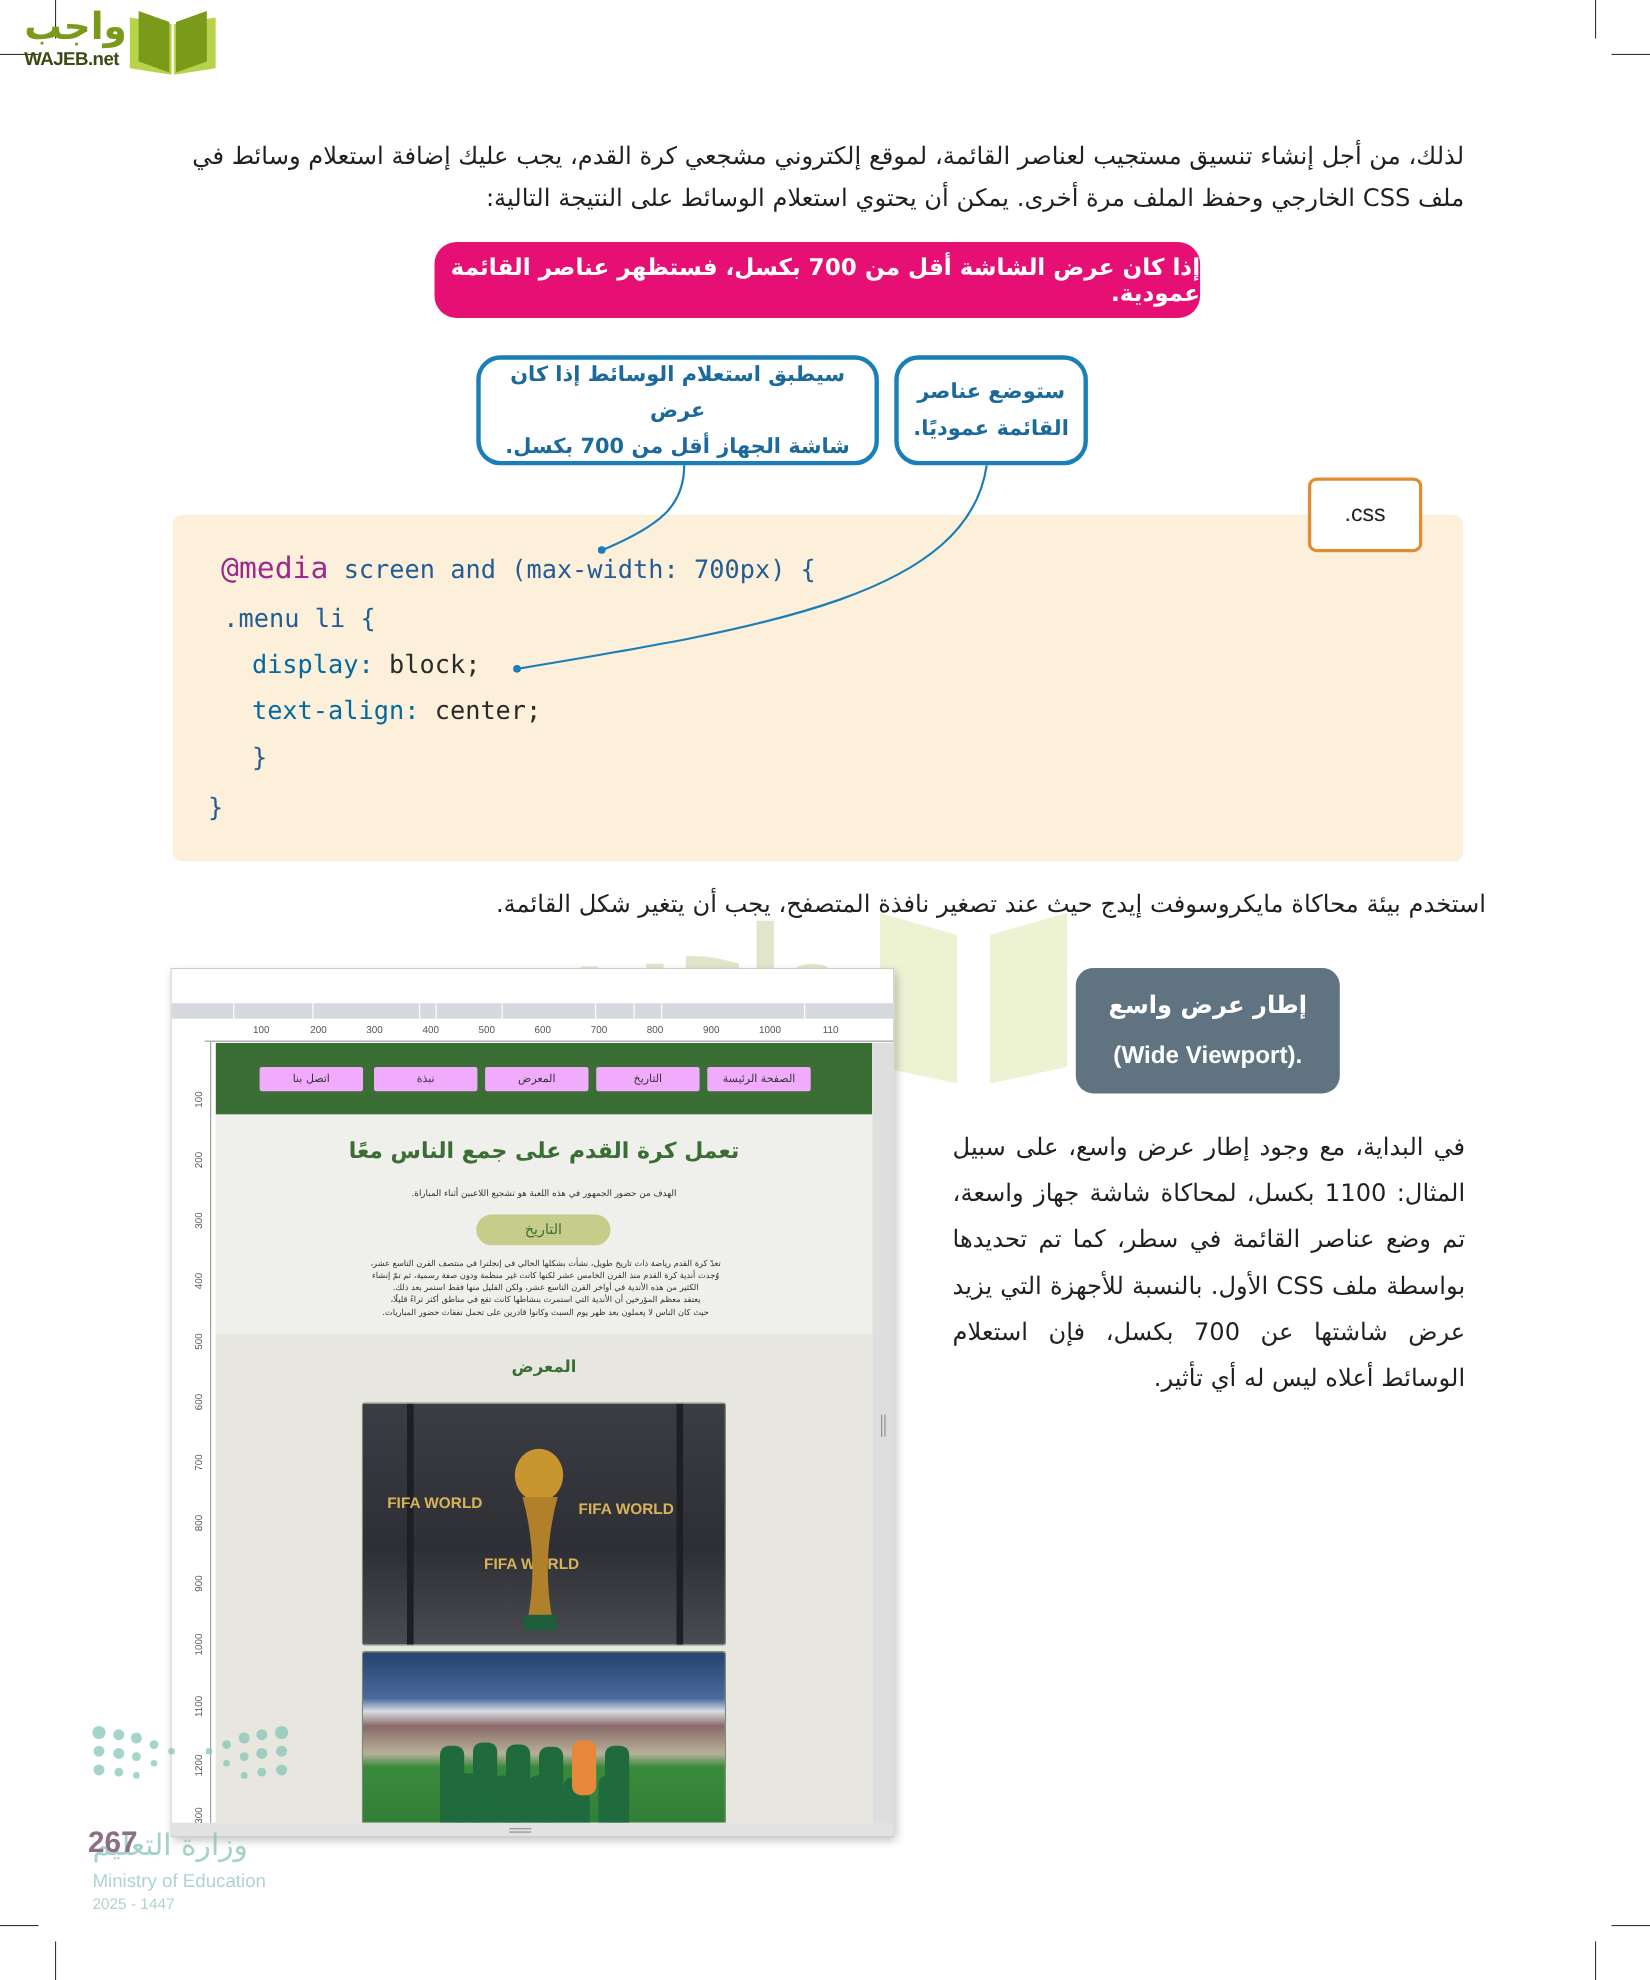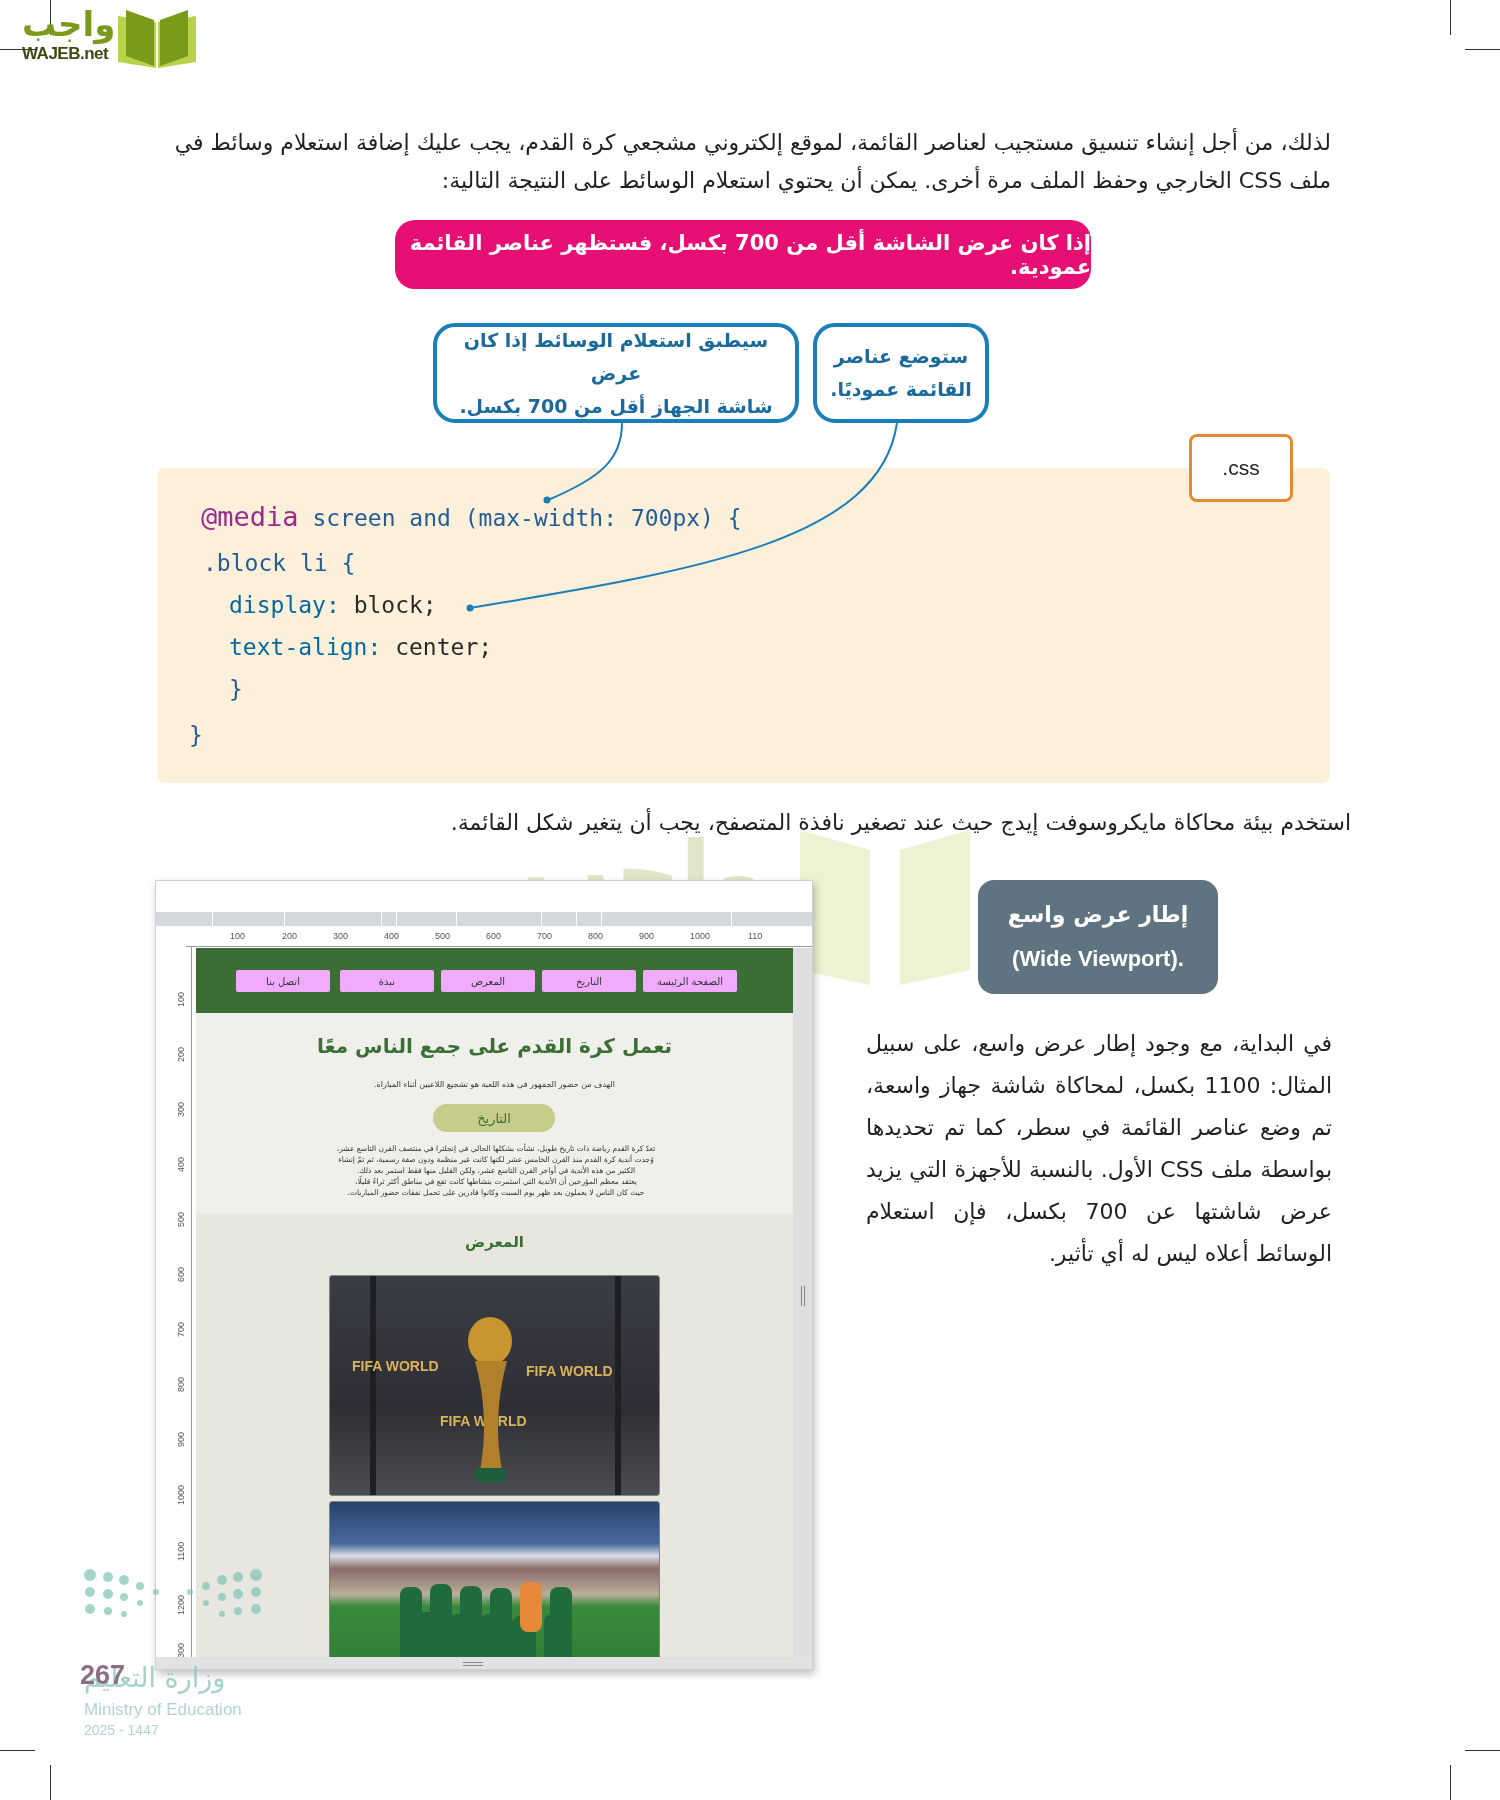--- a/index.html
+++ b/index.html
@@ -122,21 +122,21 @@
 </div>
 <div class="abs callout callout-b">
   <div>
     <div>ستوضع عناصر</div>
     <div>القائمة عموديًا.</div>
   </div>
 </div>
 
 <div class="abs code-block">
   <div class="code-line" style="left:44px;top:34px;"><span class="kw-at">@media</span><span class="kw-blue"> screen and (max-width: 700px) {</span></div>
-  <div class="code-line kw-blue" style="left:46px;top:80px;">.block li {</div>
+  <div class="code-line kw-blue" style="left:46px;top:80px;">.menu li {</div>
   <div class="code-line" style="left:72px;top:122px;"><span class="kw-green">display:</span><span class="kw-dark"> block;</span></div>
   <div class="code-line" style="left:72px;top:164px;"><span class="kw-green">text-align:</span><span class="kw-dark"> center;</span></div>
   <div class="code-line kw-blue" style="left:72px;top:206px;">}</div>
   <div class="code-line kw-blue" style="left:32px;top:252px;">}</div>
 </div>
 
 <div class="abs css-tag">.css</div>
 
 <svg class="abs connector" viewBox="0 0 1500 1800">
   <path d="M622 423 C622 460 600 478 548 500" stroke="#1a7fb8" stroke-width="2" fill="none"></path>

